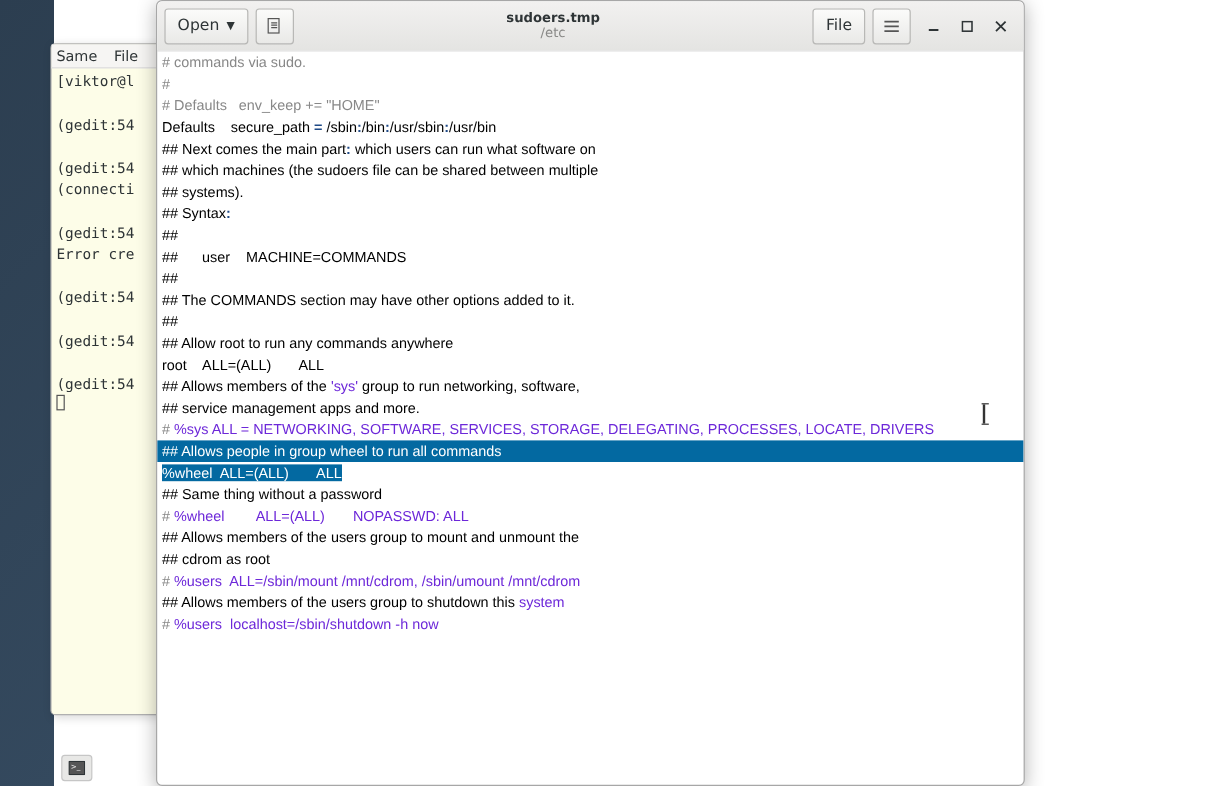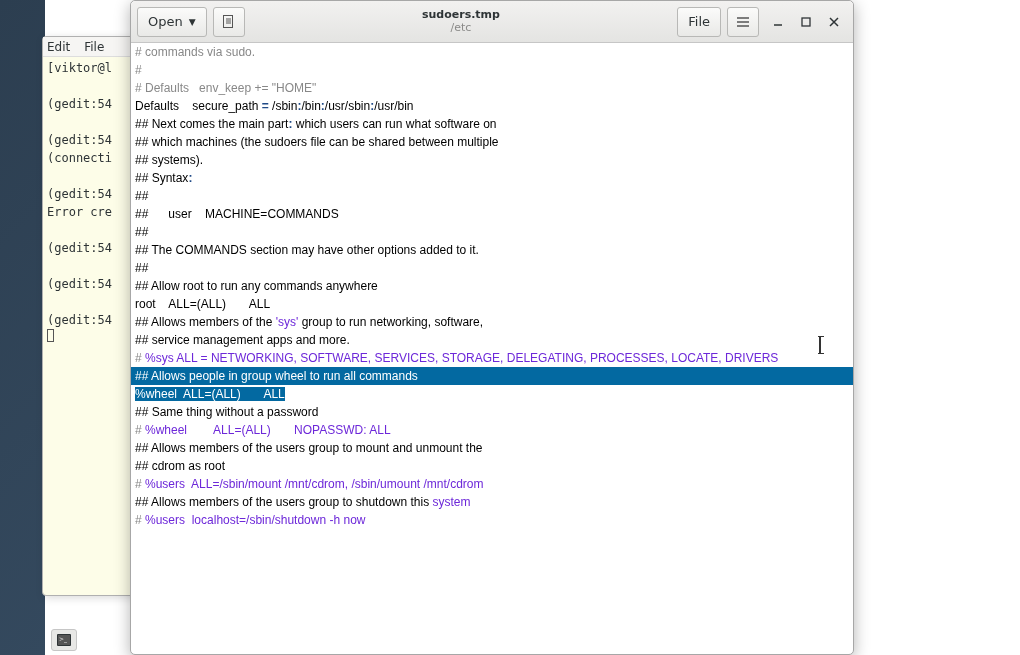--- a/index.html
+++ b/index.html
@@ -142,21 +142,21 @@
   svg { display:block; }
   .chev { font-size:9px; }
 </style>
 </head>
 <body>
 
 <div class="desktop-edge"></div>
 
 <div class="term-win">
   <div class="term-menu">
-    <span>Edit</span>
+    <span>Same</span>
     <span>File</span>
   </div>
   <div class="term-body"><span>[viktor@l
 
 (gedit:54
 
 (gedit:54
 (connecti
 
 (gedit:54

